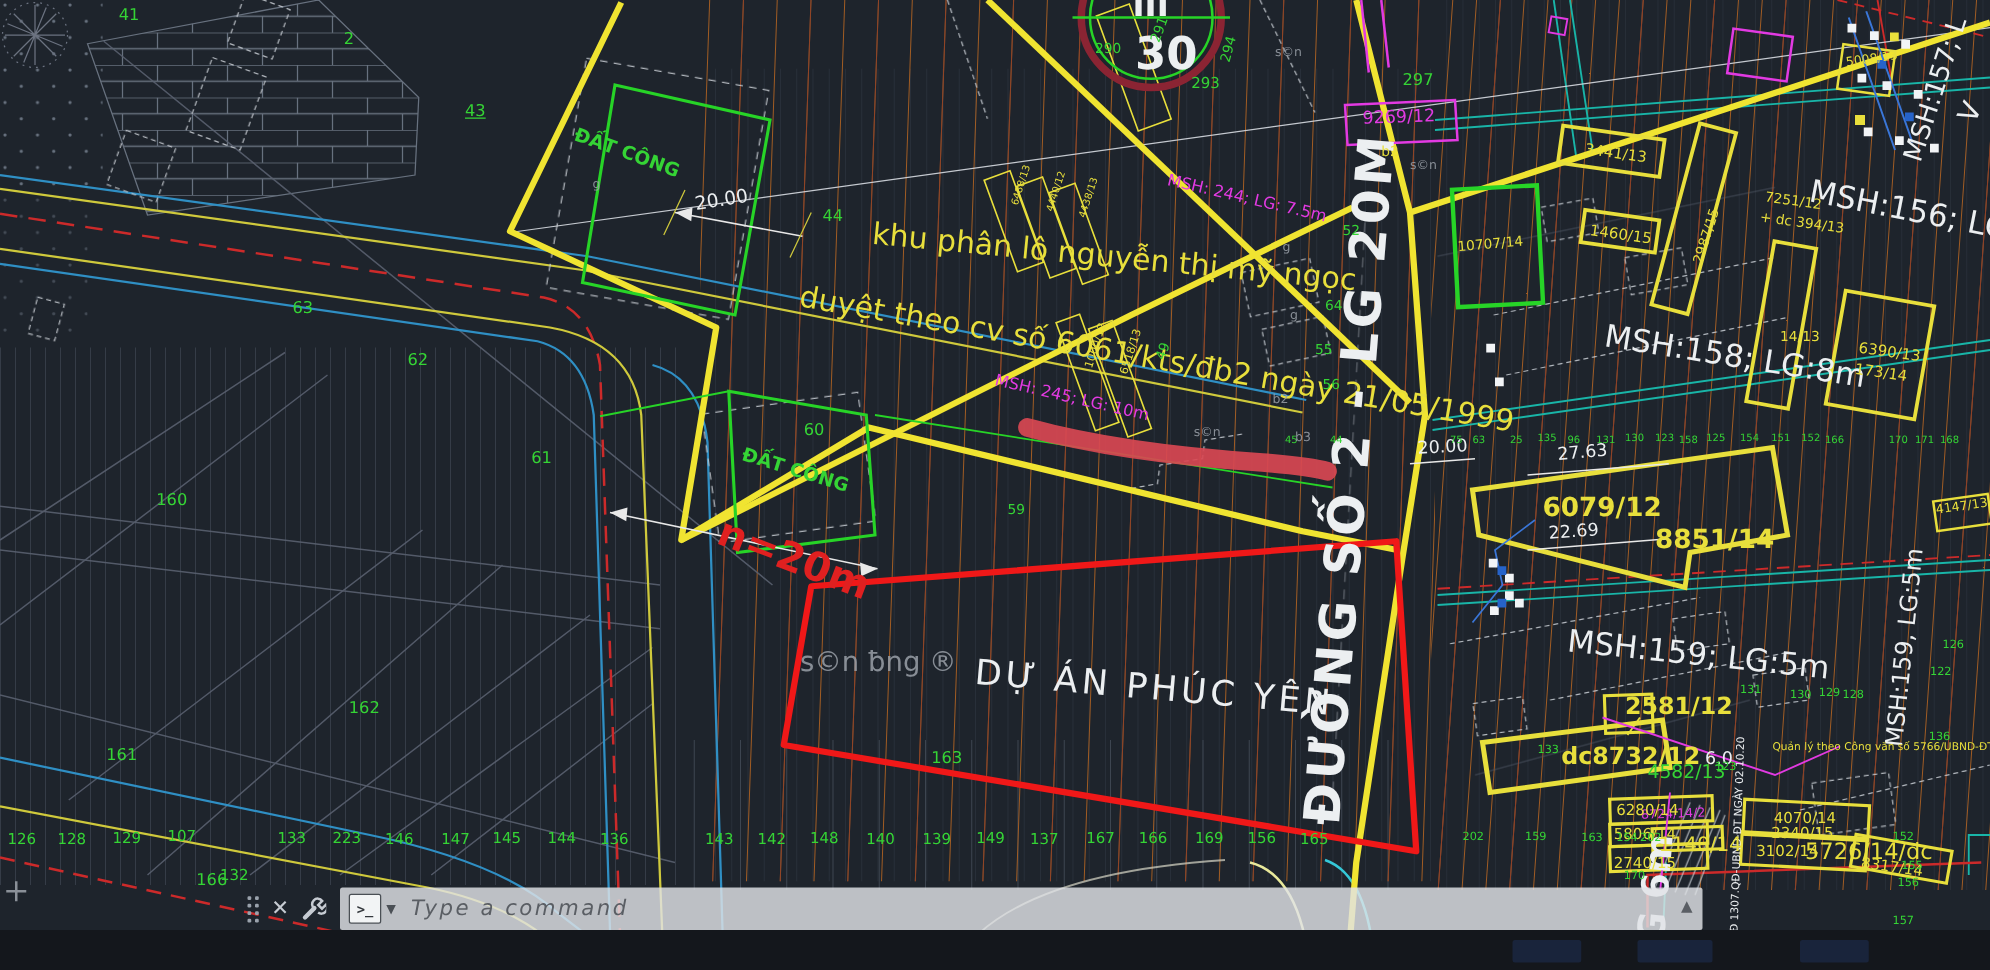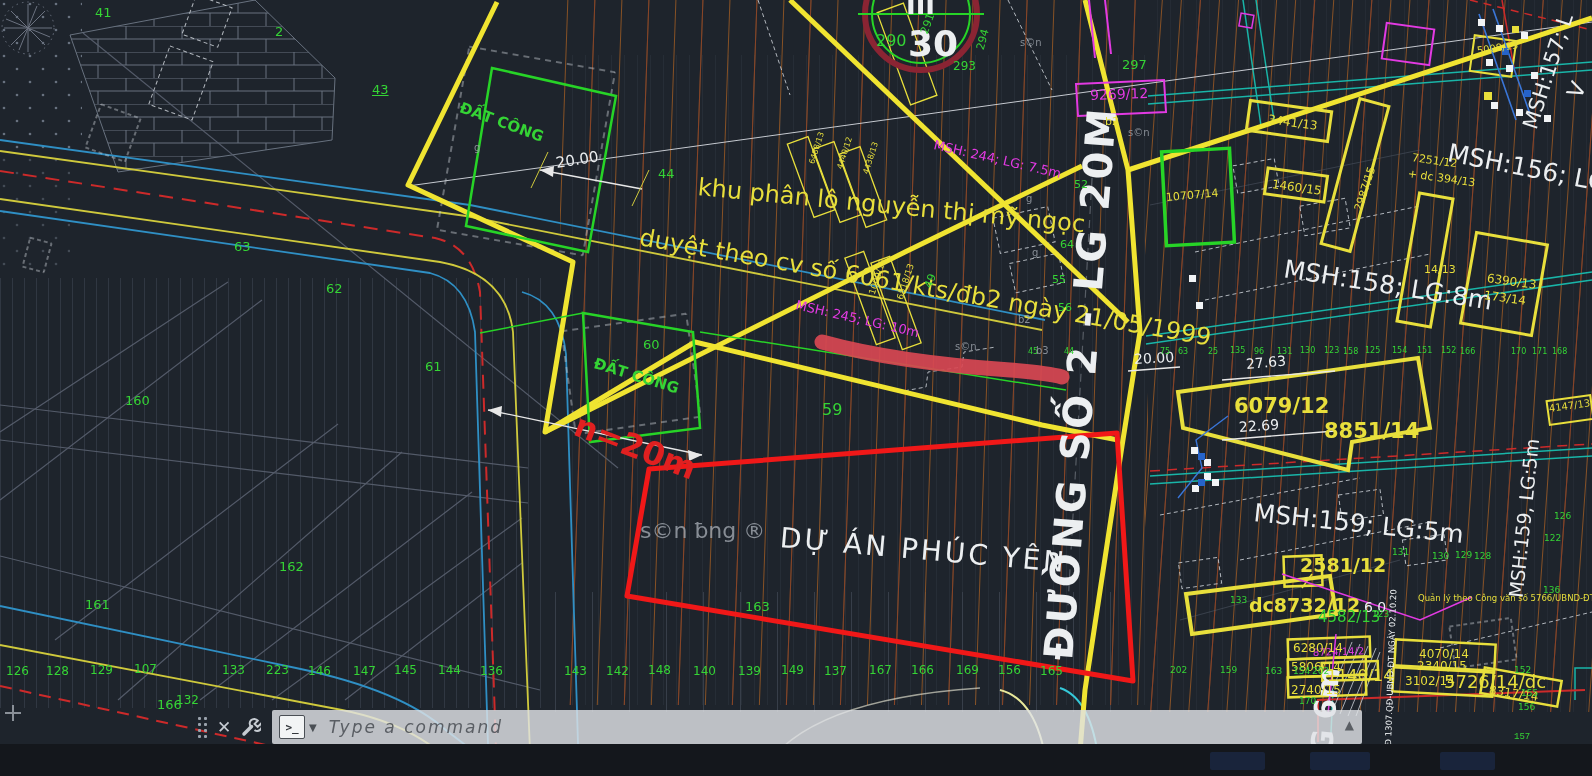--- a/index.html
+++ b/index.html
@@ -350,30 +350,30 @@
       <div class="lbl c-g" style="left: 372px; top: 83px; font-size: 13px; text-decoration: underline;">43</div>
       <div class="lbl c-g" style="left: 234px; top: 240px; font-size: 13px;">63</div>
       <div class="lbl c-g" style="left: 326px; top: 282px; font-size: 13px;">62</div>
       <div class="lbl c-g" style="left: 425px; top: 360px; font-size: 13px;">61</div>
       <div class="lbl c-g" style="left: 125px; top: 394px; font-size: 13px;">160</div>
       <div class="lbl c-g" style="left: 85px; top: 598px; font-size: 13px;">161</div>
       <div class="lbl c-g" style="left: 279px; top: 560px; font-size: 13px;">162</div>
       <div class="lbl c-g" style="left: 157px; top: 698px; font-size: 13px;">166</div>
       <div class="lbl c-g" style="left: 658px; top: 167px; font-size: 13px;">44</div>
       <div class="lbl c-g" style="left: 643px; top: 338px; font-size: 13px;">60</div>
-      <div class="lbl c-g" style="left: 806px; top: 402px; font-size: 16px; margin-left: 16px;">59</div>
+      <div class="lbl c-g" style="left: 806px; top: 402px; font-size: 11px;">59</div>
       <div class="lbl c-g" style="left: 745px; top: 600px; font-size: 13px;">163</div>
       <div class="lbl c-g" style="left: 1060px; top: 239px; font-size: 11px;">64</div>
       <div class="lbl c-g" style="left: 1074px; top: 179px; font-size: 11px;">52</div>
       <div class="lbl c-g" style="left: 1052px; top: 274px; font-size: 11px;">55</div>
       <div class="lbl c-g" style="left: 1058px; top: 302px; font-size: 11px;">56</div>
       <div class="lbl c-g" style="left: 928px; top: 282px; font-size: 11px; transform: rotate(-70deg);">49</div>
       <div class="lbl c-g" style="left: 1028px; top: 348px; font-size: 8px;">45</div>
       <div class="lbl c-g" style="left: 1064px; top: 348px; font-size: 8px;">44</div>
-      <div class="lbl c-g" style="left: 876px; top: 33px; font-size: 16px;">290</div>
+      <div class="lbl c-g" style="left: 876px; top: 33px; font-size: 11px;">290</div>
       <div class="lbl c-g" style="left: 924px; top: 28px; font-size: 11px; transform: rotate(-70deg);">291</div>
       <div class="lbl c-g" style="left: 953px; top: 60px; font-size: 12px;">293</div>
       <div class="lbl c-g" style="left: 980px; top: 44px; font-size: 11px; transform: rotate(-75deg);">294</div>
       <div class="lbl c-g" style="left: 1122px; top: 58px; font-size: 13px;">297</div>
       <div class="lbl c-g" style="left: 6px; top: 665px; font-size: 12px;">126</div>
       <div class="lbl c-g" style="left: 46px; top: 665px; font-size: 12px;">128</div>
       <div class="lbl c-g" style="left: 90px; top: 664px; font-size: 12px;">129</div>
       <div class="lbl c-g" style="left: 134px; top: 663px; font-size: 12px;">107</div>
       <div class="lbl c-g" style="left: 176px; top: 665px; font-size: 12px; margin-top: 29px;">132</div>
       <div class="lbl c-g" style="left: 222px; top: 664px; font-size: 12px;">133</div>
@@ -423,21 +423,21 @@
       <div class="lbl c-g" style="left: 1220px; top: 666px; font-size: 9px;">159</div>
       <div class="lbl c-g" style="left: 1265px; top: 667px; font-size: 9px;">163</div>
       <div class="lbl c-g" style="left: 1293px; top: 667px; font-size: 9px;">154</div>
       <div class="lbl c-g" style="left: 1312px; top: 667px; font-size: 9px;">202</div>
       <div class="lbl c-g" style="left: 1299px; top: 697px; font-size: 9px;">170</div>
       <div class="lbl c-g" style="left: 1514px; top: 666px; font-size: 9px;">152</div>
       <div class="lbl c-g" style="left: 1554px; top: 512px; font-size: 9px;">126</div>
       <div class="lbl c-g" style="left: 1544px; top: 534px; font-size: 9px;">122</div>
       <div class="lbl c-g" style="left: 1521px; top: 689px; font-size: 9px;">155</div>
       <div class="lbl c-g" style="left: 1518px; top: 703px; font-size: 9px;">156</div>
-      <div class="lbl c-g" style="left: 1514px; top: 733px; font-size: 9px; font-family: Liberation Mono, monospace;">157</div>
+      <div class="lbl c-g" style="left: 1514px; top: 733px; font-size: 9px;">157</div>
       <div class="lbl c-wm" style="left: 640px; top: 520px; font-size: 22px;">s©n ƀng ®</div>
       <div class="lbl c-wm" style="left: 1020px; top: 38px; font-size: 10px;">s©n</div>
       <div class="lbl c-wm" style="left: 1128px; top: 128px; font-size: 10px;">s©n</div>
       <div class="lbl c-wm" style="left: 955px; top: 342px; font-size: 10px;">s©n</div>
       <div class="lbl c-wm" style="left: 1036px; top: 346px; font-size: 10px;">b3</div>
       <div class="lbl c-wm" style="left: 1018px; top: 315px; font-size: 10px;">b2</div>
       <div class="lbl c-wm" style="left: 474px; top: 143px; font-size: 10px;">g</div>
       <div class="lbl c-wm" style="left: 1026px; top: 194px; font-size: 10px;">g</div>
       <div class="lbl c-wm" style="left: 1032px; top: 248px; font-size: 10px;">g</div>
     </div>

